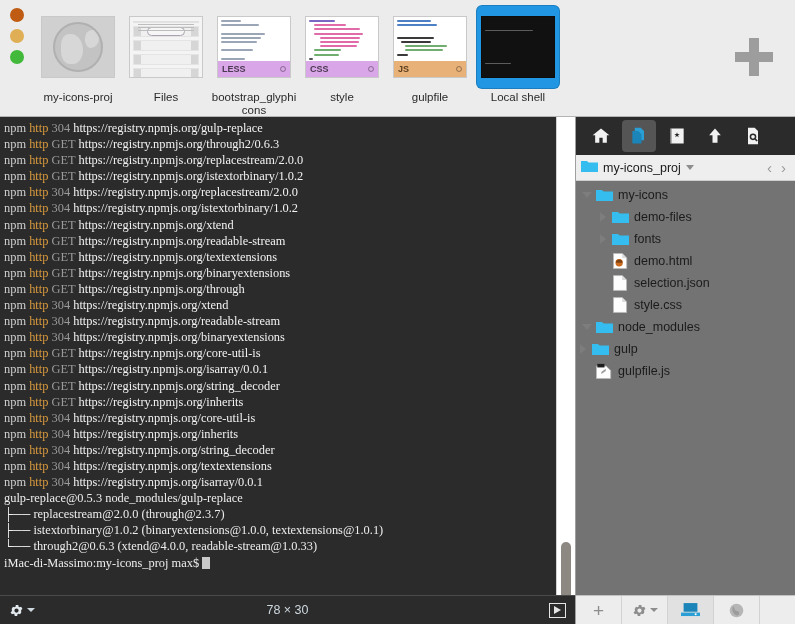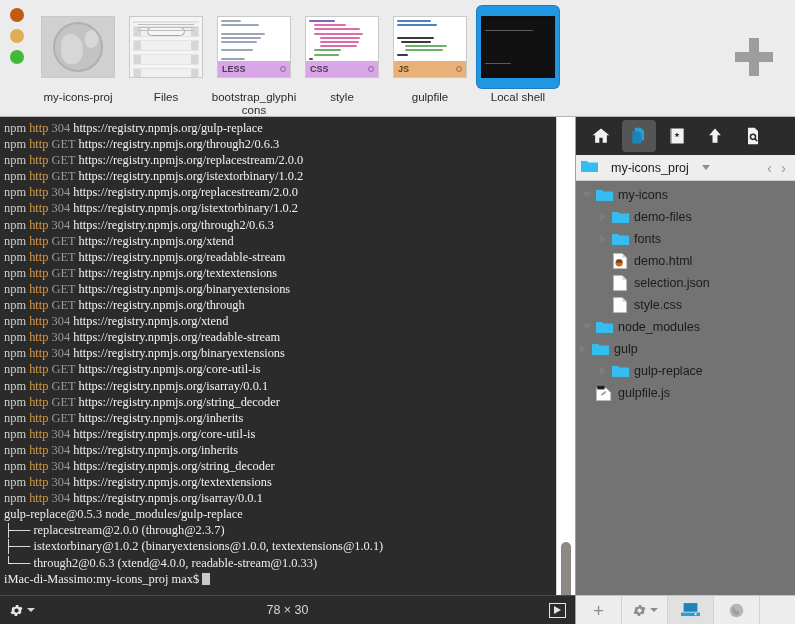--- a/index.html
+++ b/index.html
@@ -165,21 +165,21 @@
     display:flex; align-items:center; gap:4px; padding-left: 8px;
   }
   .sb-icon {
     width:34px; height:32px; display:flex; align-items:center; justify-content:center;
     border-radius:4px; cursor:pointer;
   }
   .sb-icon.active { background:#555555; }
   .crumbbar {
     height: 26px; flex:0 0 26px; background:#eeeeee;
     border-bottom:1px solid #cfcfcf;
-    display:flex; align-items:center; padding:0 4px 0 5px; gap:13px;
+    display:flex; align-items:center; padding:0 4px 0 5px; gap:5px;
   }
   .crumb-name { font-size:12.5px; color:#1a1a1a; }
   .crumb-caret { width:0;height:0;border-left:4px solid transparent;border-right:4px solid transparent;border-top:5px solid #8d8d8d; }
   .navbtns { margin-left:auto; display:flex; gap:9px; padding-right:5px; }
   .nav-arrow { font-size:15px; color:#9a9a9a; cursor:pointer; line-height:14px; }
 
   .tree { flex:1 1 auto; background:#737373; overflow:hidden; padding-top:3px; }
   .trow { height:22px; display:flex; align-items:center; font-size:12.5px; color:#1b1b1b; cursor:pointer; }
   .disc { width:14px; display:flex; align-items:center; justify-content:center; flex:0 0 14px; }
   .disc i.open { width:0;height:0;border-left:5px solid transparent;border-right:5px solid transparent;border-top:6px solid #7d7d7d; display:block; }
@@ -372,21 +372,20 @@
 
     <div class="termcol">
       <div class="terminal">
         <div id="term-lines">
             <div class="tline"><span class="c-npm">npm</span> <span class="c-http">http</span> <span class="c-code">304</span> <span class="c-url">https://registry.npmjs.org/gulp-replace</span></div>
             <div class="tline"><span class="c-npm">npm</span> <span class="c-http">http</span> <span class="c-code">GET</span> <span class="c-url">https://registry.npmjs.org/through2/0.6.3</span></div>
             <div class="tline"><span class="c-npm">npm</span> <span class="c-http">http</span> <span class="c-code">GET</span> <span class="c-url">https://registry.npmjs.org/replacestream/2.0.0</span></div>
             <div class="tline"><span class="c-npm">npm</span> <span class="c-http">http</span> <span class="c-code">GET</span> <span class="c-url">https://registry.npmjs.org/istextorbinary/1.0.2</span></div>
             <div class="tline"><span class="c-npm">npm</span> <span class="c-http">http</span> <span class="c-code">304</span> <span class="c-url">https://registry.npmjs.org/replacestream/2.0.0</span></div>
             <div class="tline"><span class="c-npm">npm</span> <span class="c-http">http</span> <span class="c-code">304</span> <span class="c-url">https://registry.npmjs.org/istextorbinary/1.0.2</span></div>
-            <div class="tline"><span class="c-npm">npm</span> <span class="c-http">http</span> <span class="c-code">304</span> <span class="c-url">https://registry.npmjs.org/through2/0.6.3</span></div>
             <div class="tline"><span class="c-npm">npm</span> <span class="c-http">http</span> <span class="c-code">GET</span> <span class="c-url">https://registry.npmjs.org/xtend</span></div>
             <div class="tline"><span class="c-npm">npm</span> <span class="c-http">http</span> <span class="c-code">GET</span> <span class="c-url">https://registry.npmjs.org/readable-stream</span></div>
             <div class="tline"><span class="c-npm">npm</span> <span class="c-http">http</span> <span class="c-code">GET</span> <span class="c-url">https://registry.npmjs.org/textextensions</span></div>
             <div class="tline"><span class="c-npm">npm</span> <span class="c-http">http</span> <span class="c-code">GET</span> <span class="c-url">https://registry.npmjs.org/binaryextensions</span></div>
             <div class="tline"><span class="c-npm">npm</span> <span class="c-http">http</span> <span class="c-code">GET</span> <span class="c-url">https://registry.npmjs.org/through</span></div>
             <div class="tline"><span class="c-npm">npm</span> <span class="c-http">http</span> <span class="c-code">304</span> <span class="c-url">https://registry.npmjs.org/xtend</span></div>
             <div class="tline"><span class="c-npm">npm</span> <span class="c-http">http</span> <span class="c-code">304</span> <span class="c-url">https://registry.npmjs.org/readable-stream</span></div>
             <div class="tline"><span class="c-npm">npm</span> <span class="c-http">http</span> <span class="c-code">304</span> <span class="c-url">https://registry.npmjs.org/binaryextensions</span></div>
             <div class="tline"><span class="c-npm">npm</span> <span class="c-http">http</span> <span class="c-code">GET</span> <span class="c-url">https://registry.npmjs.org/core-util-is</span></div>
             <div class="tline"><span class="c-npm">npm</span> <span class="c-http">http</span> <span class="c-code">GET</span> <span class="c-url">https://registry.npmjs.org/isarray/0.0.1</span></div>
@@ -554,31 +553,20 @@
             <span class="disc">
               <i class="closed"></i>
             </span>
             <span class="ficon">
               <svg width="17" height="14" viewBox="0 0 20 16">
                 <path fill="#35bdf0" d="M0 2h7l2 2h11v11H0z"></path>
               </svg>
             </span>
             <span class="fname">gulp</span>
           </div>
-          <div class="trow" style="padding-left: 20px;">
-            <span class="disc">
-              <i class="closed"></i>
-            </span>
-            <span class="ficon">
-              <svg width="17" height="14" viewBox="0 0 20 16">
-                <path fill="#35bdf0" d="M0 2h7l2 2h11v11H0z"></path>
-              </svg>
-            </span>
-            <span class="fname">gulp-replace</span>
-          </div>
           <div class="trow" style="padding-left: 4px;">
             <span class="disc"></span>
             <span class="ficon">
               <svg width="16" height="16" viewBox="0 0 18 18">
                 <path fill="#fdfdfd" stroke="#b8b8b8" d="M.5 3.5h11l5 5v9H.5z"></path>
                 <path fill="#1d1d1d" d="M1.5 1h8v4h-8z"></path>
                 <path fill="#9a9a9a" d="M6 10l5-3.5v2.5l-5 3.5z"></path>
               </svg>
             </span>
             <span class="fname">gulpfile.js</span>

